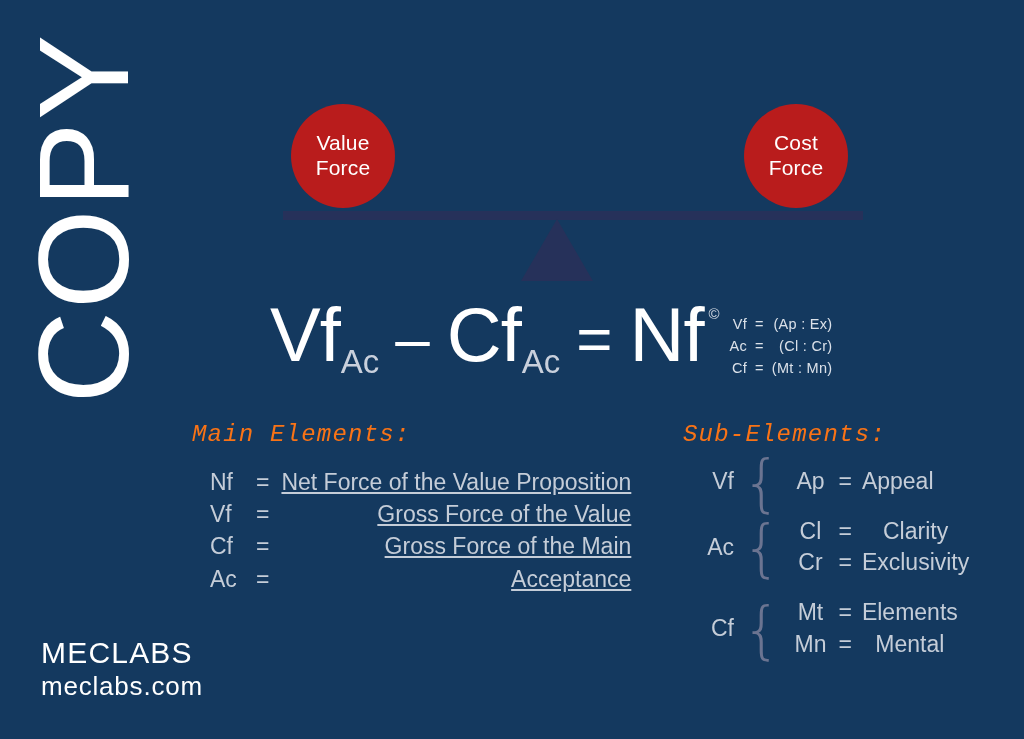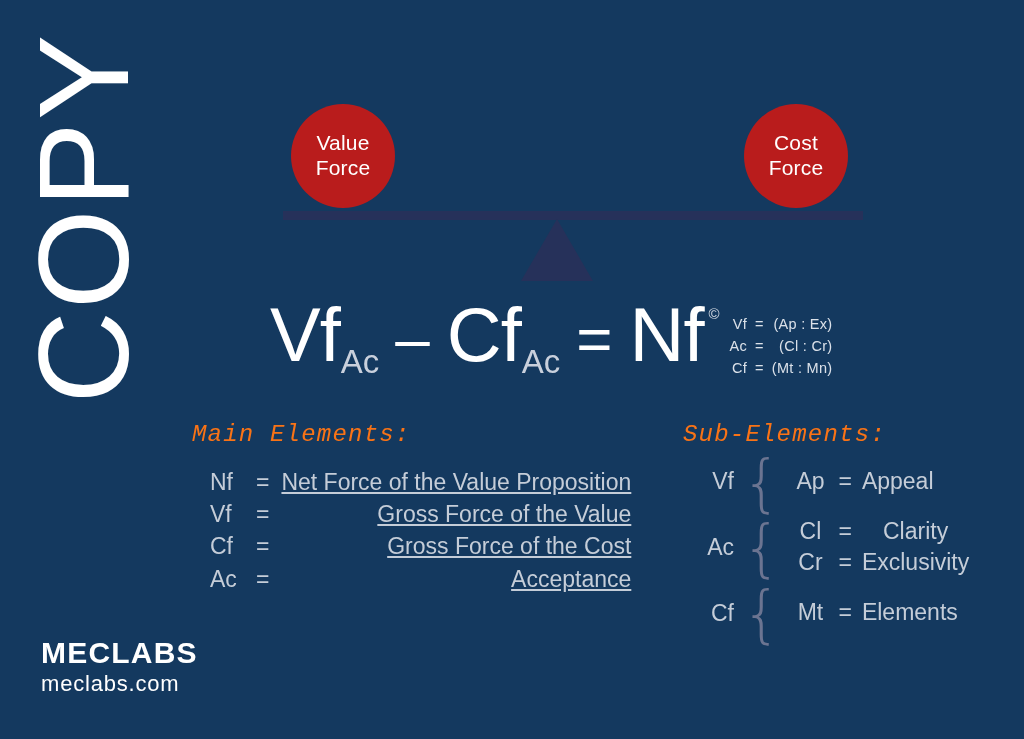--- a/index.html
+++ b/index.html
@@ -230,25 +230,25 @@
   #brand-block {
     position: absolute;
     left: 41px;
     top: 637px;
   }
   #brand-name {
     color: #ffffff;
     font-size: 30px;
     line-height: 1.08;
     letter-spacing: 1.2px;
-    font-weight: 700;
+    font-weight: 400;
   }
   #brand-url {
     color: #ffffff;
-    font-size: 22px;
+    font-size: 26px;
     line-height: 1.2;
     letter-spacing: .8px;
     margin-top: 2px;
   }
 </style>
 </head>
 <body>
 
 <div class="stage">
 
@@ -325,21 +325,21 @@
           <td class="me-val">Net Force of the Value Proposition</td>
         </tr>
         <tr>
           <td class="me-key">Vf</td>
           <td class="me-eq">=</td>
           <td class="me-val">Gross Force of the Value</td>
         </tr>
         <tr>
           <td class="me-key">Cf</td>
           <td class="me-eq">=</td>
-          <td class="me-val">Gross Force of the Cost</td>
+          <td class="me-val">Gross Force of the Main</td>
         </tr>
         <tr>
           <td class="me-key">Ac</td>
           <td class="me-eq">=</td>
           <td class="me-val">Acceptance</td>
         </tr>
       </tbody>
     </table>
   </div>
 
@@ -388,20 +388,25 @@
       <span class="sub-group-key">Cf</span>
       <span class="sub-group-brace">{</span>
       <div class="sub-group-rows">
         <table>
           <tbody>
             <tr>
               <td class="se-key">Mt</td>
               <td class="se-eq">=</td>
               <td class="se-val">Elements</td>
             </tr>
+            <tr>
+              <td class="se-key">Mn</td>
+              <td class="se-eq">=</td>
+              <td class="se-val">Mental</td>
+            </tr>
           </tbody>
         </table>
       </div>
     </div>
 
   </div>
 
   <div id="brand-block">
     <div id="brand-name">MECLABS</div>
     <div id="brand-url">meclabs.com</div>

